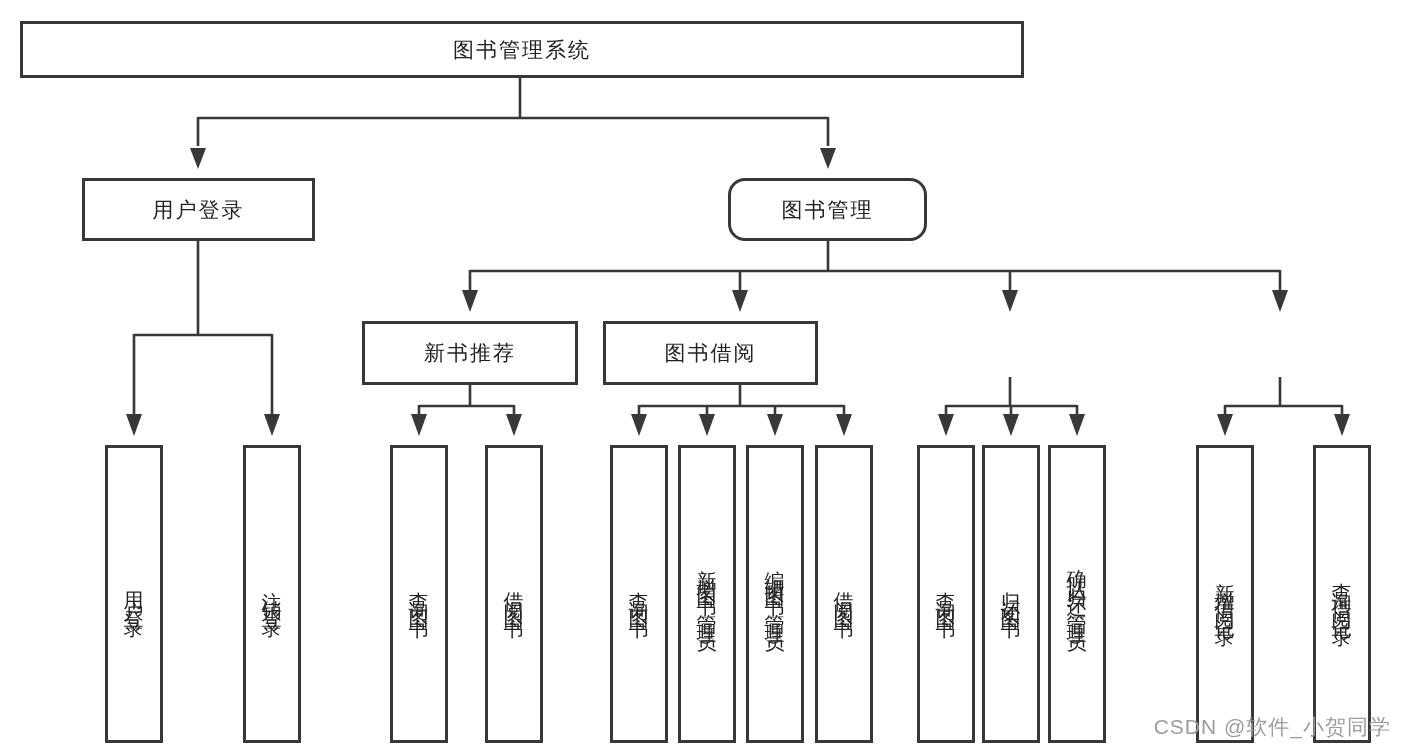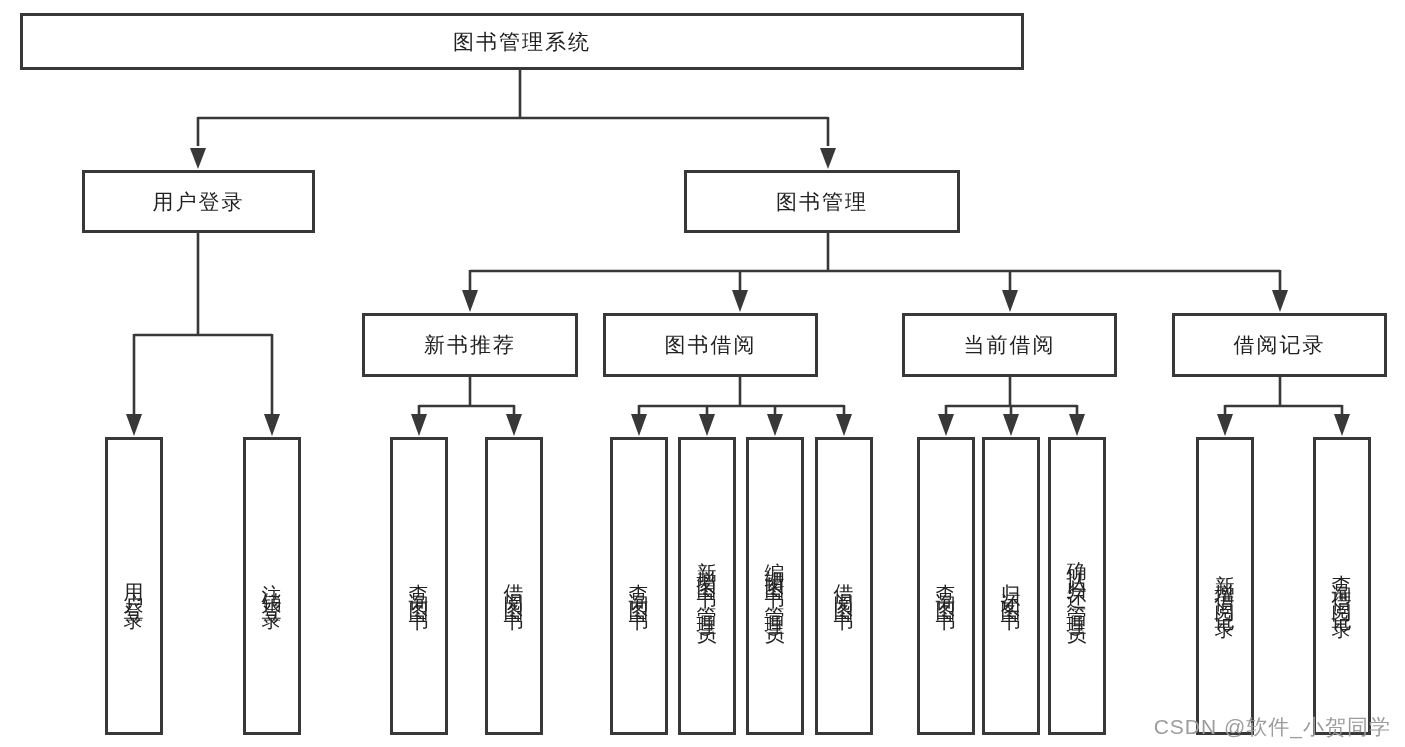--- a/index.html
+++ b/index.html
@@ -38,20 +38,21 @@
 
   .node {
     position: absolute;
     border: 3px solid var(--line);
     background: var(--bg);
     display: flex;
     align-items: center;
     justify-content: center;
     color: var(--text);
     z-index: 2;
+    margin-top: 8px;
   }
   .node .lbl {
     font-size: 21px;
     letter-spacing: 2px;
     white-space: nowrap;
   }
 
   .hbox { height: 64px; }
 
   .leaf {
@@ -121,35 +122,29 @@
     <polygon points="1334,414 1350,414 1342,436"></polygon>
   </svg>
 
   <div class="node" style="left:20px; top:13px; width:1004px; height:57px;">
     <span class="lbl">图书管理系统</span>
   </div>
 
   <div class="node hbox" style="left:82px; top:170px; width:233px; height:63px;">
     <span class="lbl">用户登录</span>
   </div>
-  <div class="node hbox" style="left:684px; top:170px; width:276px; height:63px;">
+  <div class="node hbox" style="left:728px; top:170px; width:199px; height:63px;border-radius:17px;">
     <span class="lbl">图书管理</span>
   </div>
 
   <div class="node hbox" style="left:362px; top:313px; width:216px;">
     <span class="lbl">新书推荐</span>
   </div>
   <div class="node hbox" style="left:603px; top:313px; width:215px;">
     <span class="lbl">图书借阅</span>
-  </div>
-  <div class="node hbox" style="left:902px; top:313px; width:215px;">
-    <span class="lbl">当前借阅</span>
-  </div>
-  <div class="node hbox" style="left:1172px; top:313px; width:215px;">
-    <span class="lbl">借阅记录</span>
   </div>
 
   <div class="node leaf" style="left:105px;">
     <span class="vlbl">用户登录</span>
   </div>
   <div class="node leaf" style="left:243px;">
     <span class="vlbl">注销登录</span>
   </div>
 
   <div class="node leaf" style="left:390px;">

